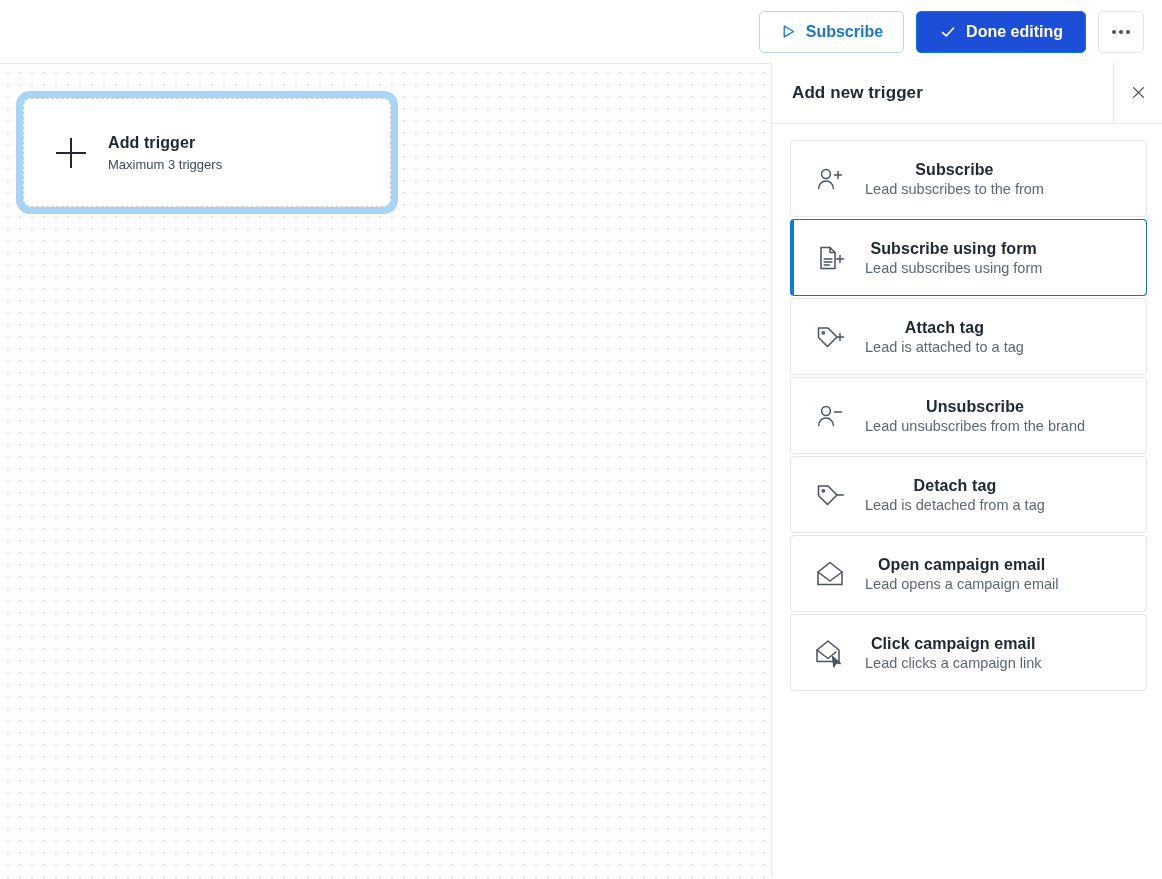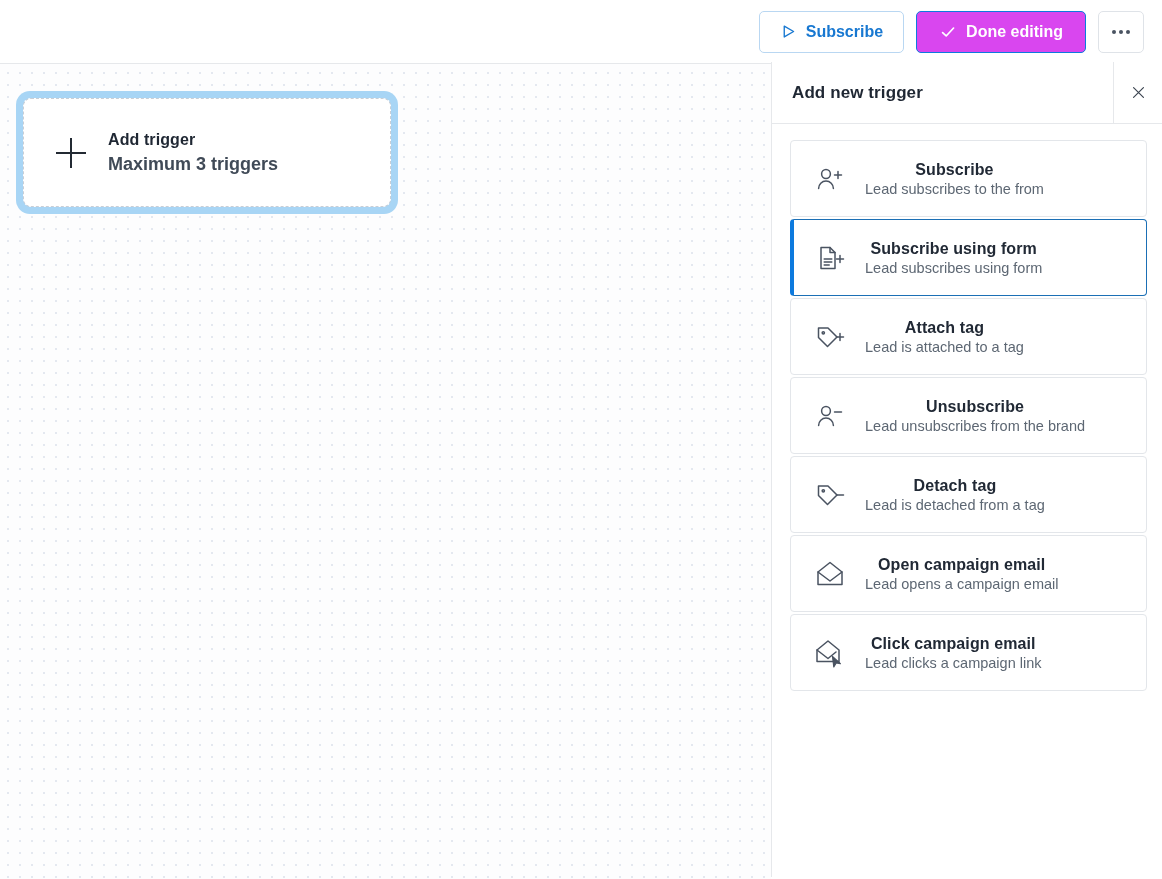--- a/index.html
+++ b/index.html
@@ -50,21 +50,21 @@
 
   .btn-activate {
     padding: 0 20px;
     background: #ffffff;
     border: 1px solid #b9d7f2;
     color: #1878d1;
   }
 
   .btn-done {
     padding: 0 22px;
-    background: #d946ef;
+    background: #1d4ed8;
     border: 1px solid #0d7ade;
     color: #ffffff;
   }
 
   .btn-more {
     width: 46px;
     height: 42px;
     background: #ffffff;
     border: 1px solid #dfe3e8;
     color: #3c4858;
@@ -125,22 +125,22 @@
   .plus-icon::after  { top: 0; left: 14px; height: 30px; width: 2.4px; }
 
   .node-text { display: flex; flex-direction: column; gap: 5px; }
   .node-title {
     font-size: 16px;
     font-weight: 700;
     color: #1f2733;
     letter-spacing: .1px;
   }
   .node-sub {
-    font-size: 18px;
-    font-weight: 700;
+    font-size: 13px;
+    font-weight: 400;
     color: #404a57;
   }
 
   
   .panel {
     position: absolute;
     left: 771px; top: 62px;
     width: 391px; height: 815px;
     background: #ffffff;
     border-left: 1px solid #e6e8eb;

